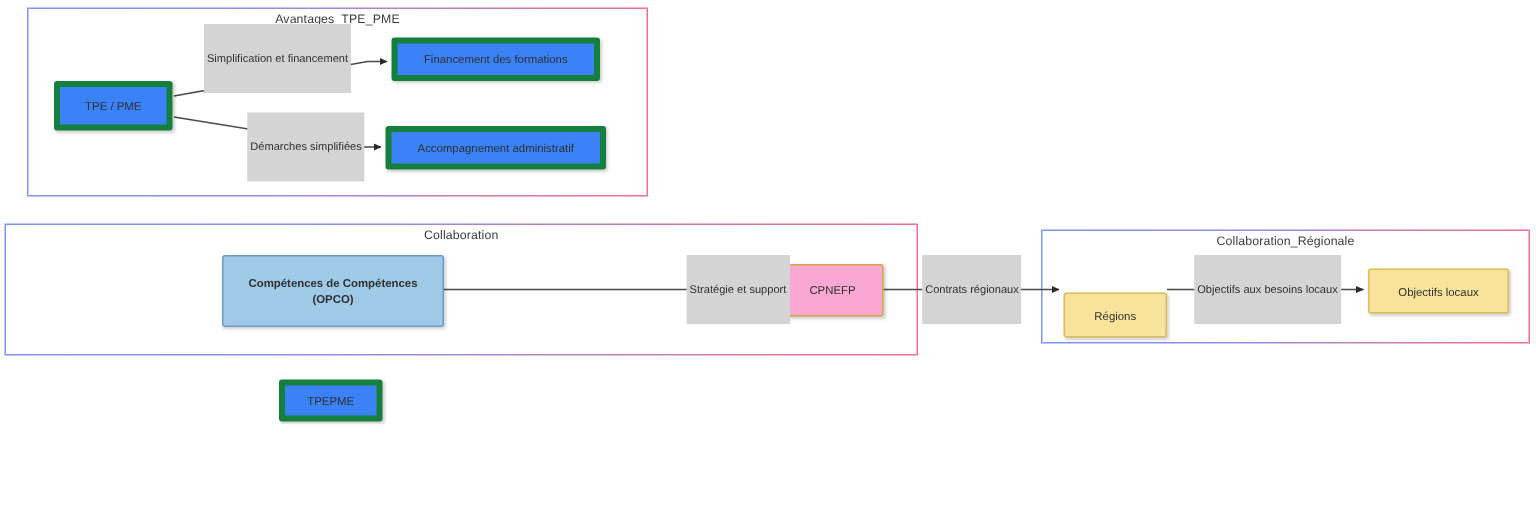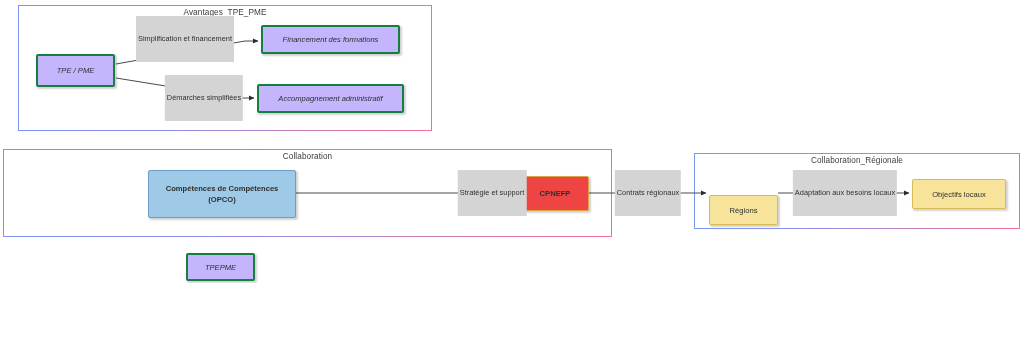--- a/index.html
+++ b/index.html
@@ -50,33 +50,32 @@
     justify-content: center;
     text-align: center;
     border-radius: 2px;
     font-size: 7.6px;
     line-height: 1.45;
     color: #2f2f2f;
     padding: 2px 4px;
     box-shadow: 1.2px 1.2px 2px rgba(0,0,0,0.18);
   }
   .node-lightblue {
-    background: #c4b5fd;
-    border: 2px solid #15803d;
-    font-style: italic;
+    background: #3b82f6;
+    border: 4px solid #15803d;
   }
   .node-blue {
     background: #9ecae8;
     border: 1px solid #6c9cc4;
     font-weight: bold;
   }
   .node-orange {
-    background: #ef4444;
+    background: #f9a8d4;
     border: 1px solid #d9a441;
-    font-weight: bold;
+    font-weight: normal;
   }
   .node-yellow {
     background: #f7e49a;
     border: 1px solid #d8bd56;
   }
 
   
   svg.edges {
     position: absolute;
     left: 0;
@@ -164,16 +163,16 @@
       <div class="node node-yellow" style="left: 192px; top: 310px; width: 61px; height: 29px;">
         <span style="white-space: pre-line;">Région</span>
       </div>
     </div>
 
   <div id="edge-labels">
       <div class="edge-label" style="left: 185px; top: 39px;">Simplification et financement</div>
       <div class="edge-label" style="left: 204px; top: 98px;">Démarches simplifiées</div>
       <div class="edge-label" style="left: 492px; top: 193px;">Stratégie et support</div>
       <div class="edge-label" style="left: 648px; top: 193px;">Contrats régionaux</div>
-      <div class="edge-label" style="left: 845px; top: 193px;">Adaptation aux besoins locaux</div>
+      <div class="edge-label" style="left: 845px; top: 193px;">Objectifs aux besoins locaux</div>
     </div>
 
 </div>
 
 </body></html>

